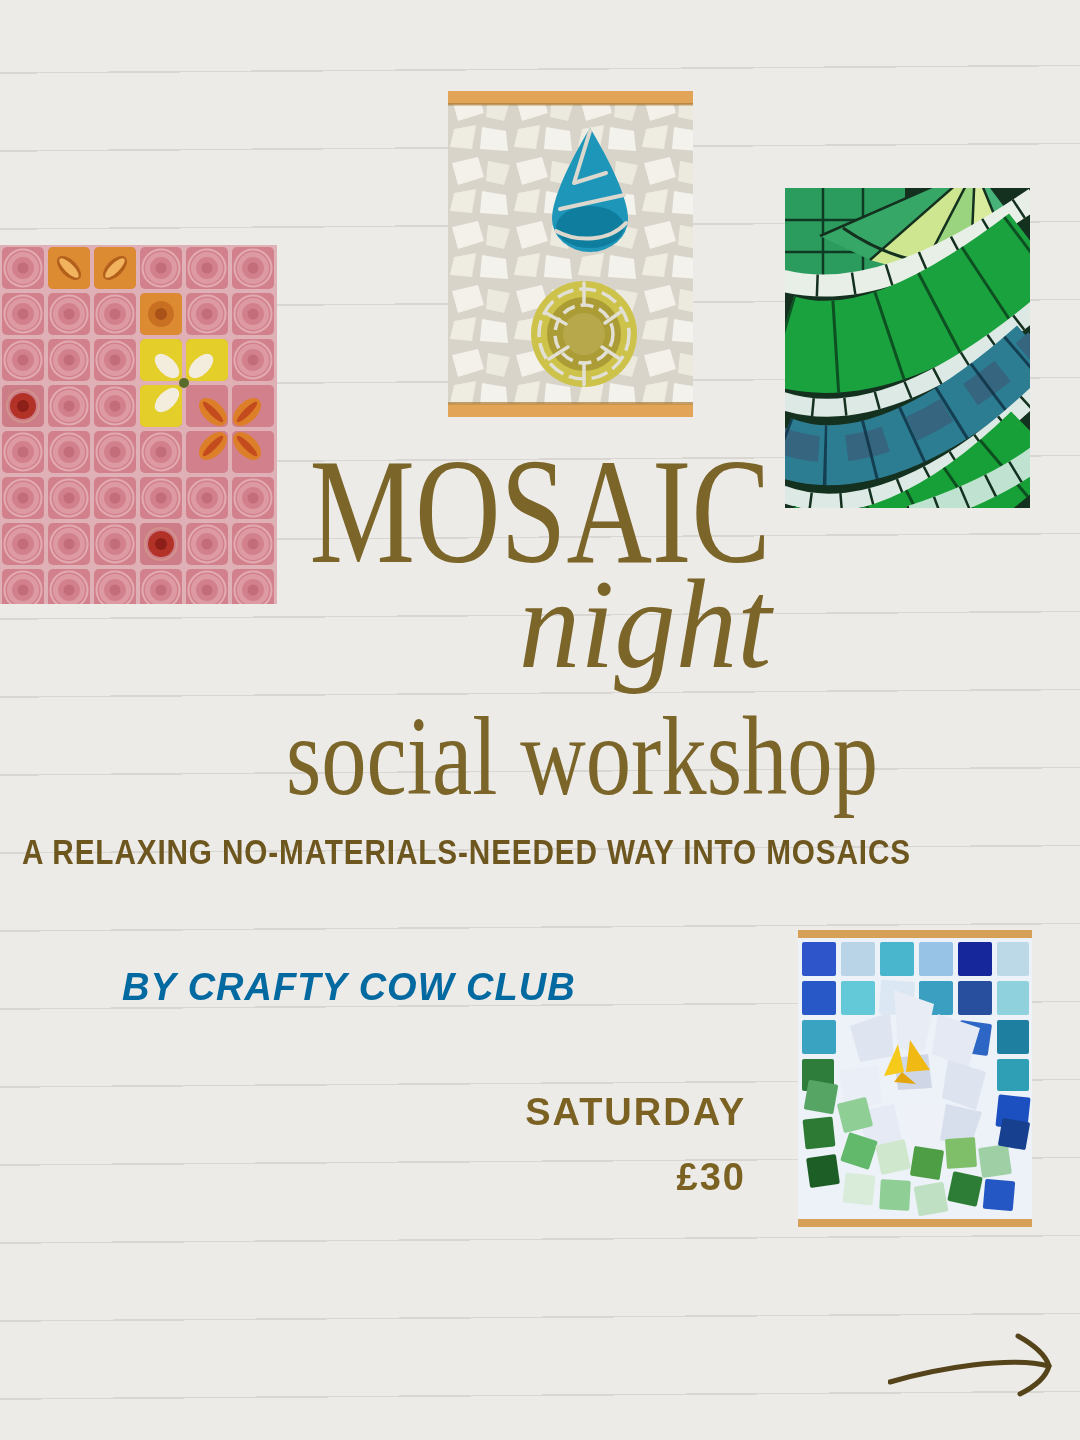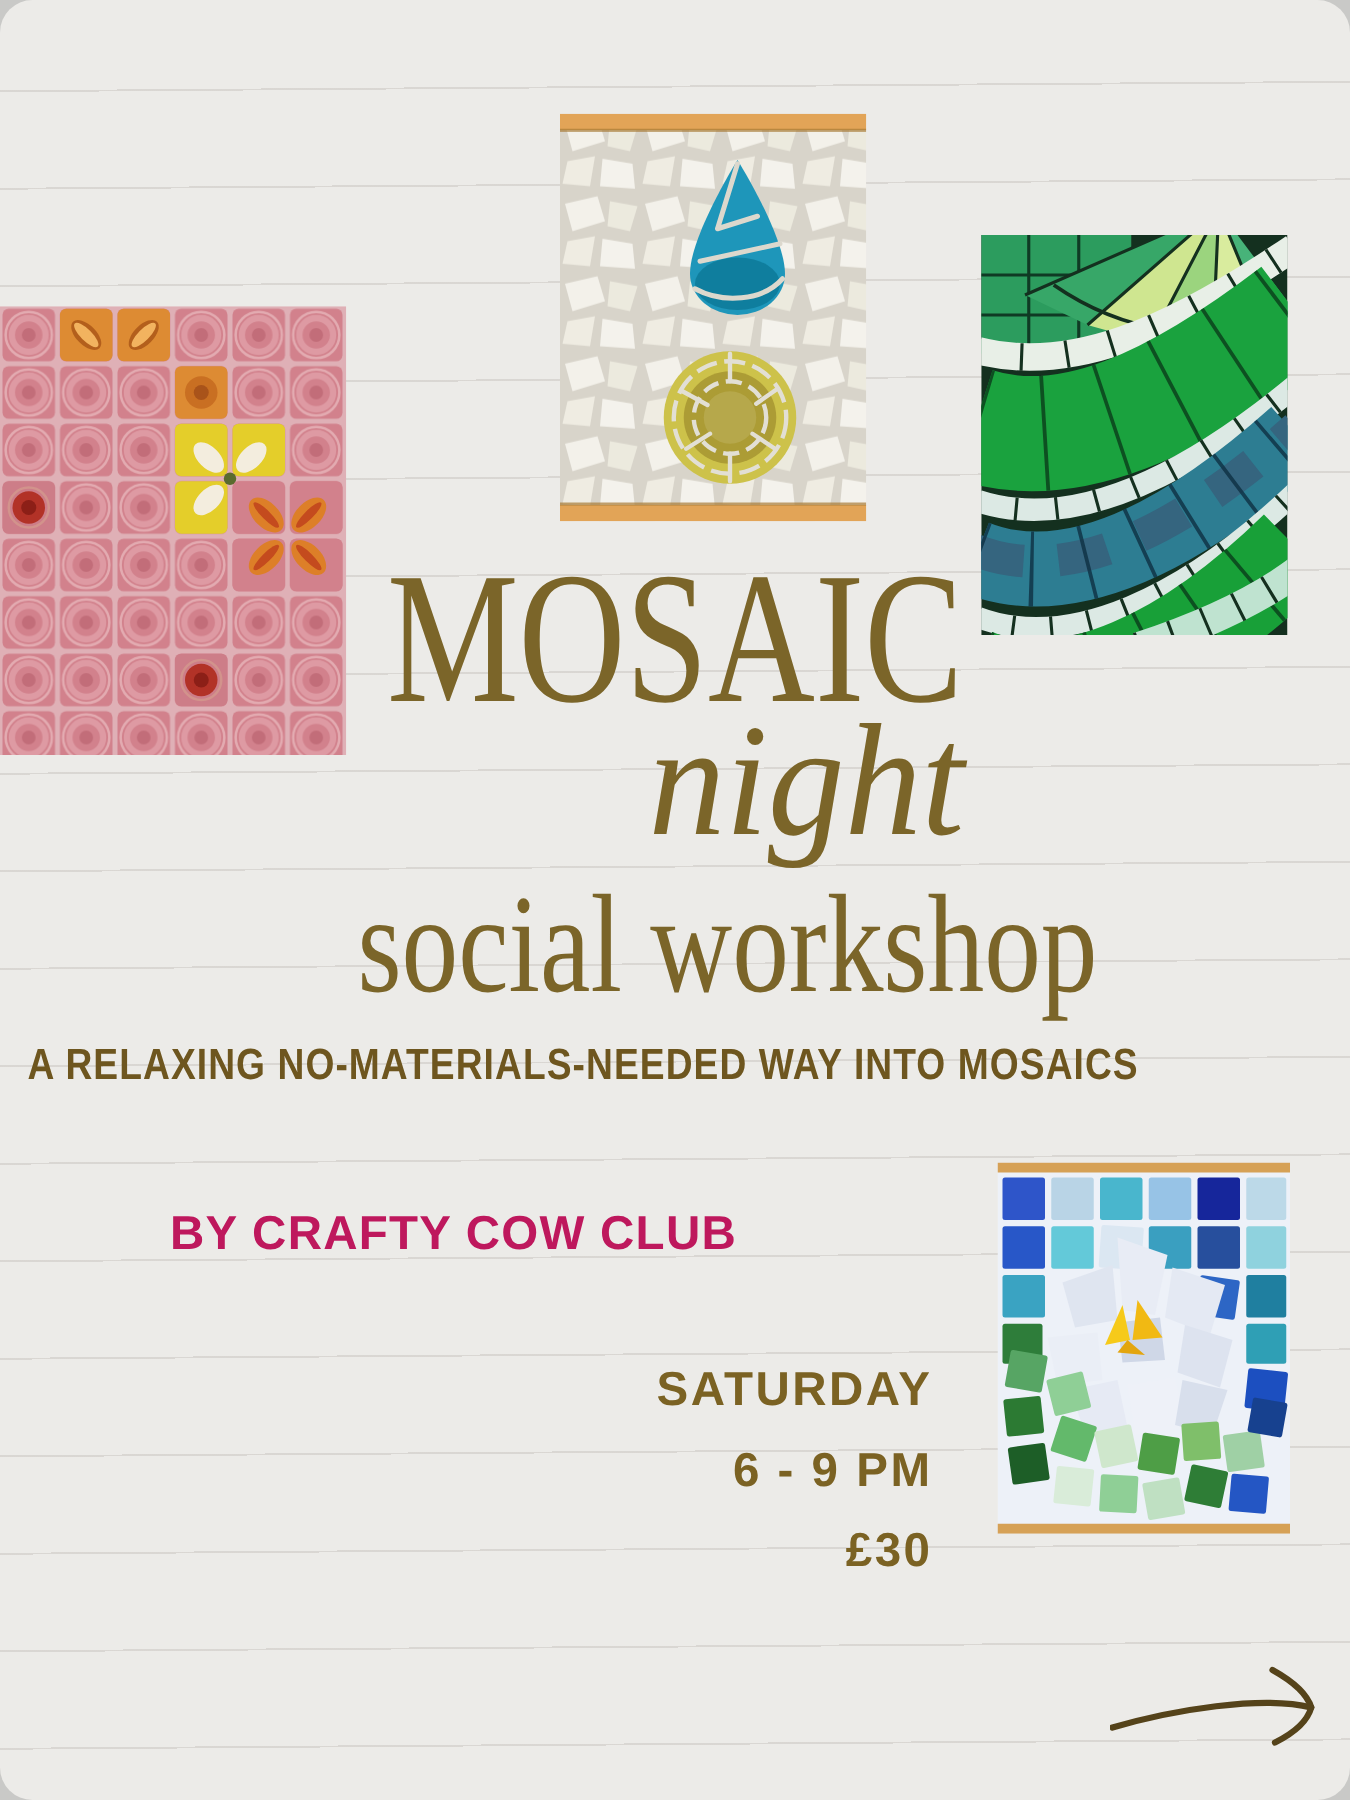--- a/index.html
+++ b/index.html
@@ -1,20 +1,19 @@
 <!DOCTYPE html>
 <html><head>
 <meta charset="utf-8">
 <style>
   html,body{margin:0;padding:0;background:#c9c9c7;}
   .poster{
     position:relative;width:1080px;height:1440px;margin:0 auto;
     background:#ecebe8;overflow:hidden;
     font-family:"Liberation Sans",sans-serif;
-    border-radius:26px;
   }
   
   .rules{
     position:absolute;left:-4%;top:-8px;width:108%;height:104%;
     background:repeating-linear-gradient(to bottom,transparent 0 76.5px,#d6d3cf 76.5px 78px);
     transform:rotate(-0.4deg);opacity:.85;pointer-events:none;
   }
   .photo{position:absolute;display:block;}
   .photo svg{display:block;width:100%;height:100%;}
 
@@ -26,22 +25,22 @@
   .t-main{top:436px;font-size:150px;transform:scaleX(.79);}
   .t-night{top:560px;font-size:128px;font-style:italic;transform:translateX(105px) scaleX(.96);}
   .t-social{top:700px;font-size:112px;transform:translateX(42px) scaleX(.81);}
 
   .tagline{
     position:absolute;left:22px;top:832px;
     font-size:35px;font-weight:bold;letter-spacing:1px;color:#6e561f;
     transform:scaleX(.85);transform-origin:left center;white-space:nowrap;
   }
   .host{
-    position:absolute;left:136px;top:966px;
-    font-size:38px;font-weight:bold;letter-spacing:1px;color:#be185d;white-space:nowrap;
+    position:absolute;left:122px;top:966px;
+    font-size:38px;font-weight:bold;letter-spacing:1px;color:#0369a1;white-space:nowrap;font-style:italic;
   }
   .details{
     position:absolute;left:0;top:1080px;width:746px;text-align:right;
     font-size:38px;font-weight:bold;letter-spacing:2px;color:#7b6223;
     line-height:64.5px;
   }
   .arrow-wrap{position:absolute;left:888px;top:1318px;width:178px;height:100px;}
 </style>
 </head>
 <body>
@@ -264,21 +263,20 @@
   <div class="title-serif t-main">MOSAIC</div>
   <div class="title-serif t-night">night</div>
   <div class="title-serif t-social">social workshop</div>
 
   <div class="tagline">A RELAXING NO-MATERIALS-NEEDED WAY INTO MOSAICS</div>
 
   <div class="host">BY CRAFTY COW CLUB</div>
 
   <div class="details">
     <div>SATURDAY</div>
-    <div>6 - 9 PM</div>
     <div>£30</div>
   </div>
 
   <div class="arrow-wrap">
     <svg viewBox="0 0 178 100" width="178" height="100">
       <path d="M2,64 C50,50 122,38 161,48" fill="none" stroke="#55431a" stroke-width="5" stroke-linecap="round"></path>
       <path d="M130,18 C148,28 158,38 161,48 C158,59 146,69 132,76" fill="none" stroke="#55431a" stroke-width="5" stroke-linecap="round"></path>
     </svg>
   </div>
 </div>

